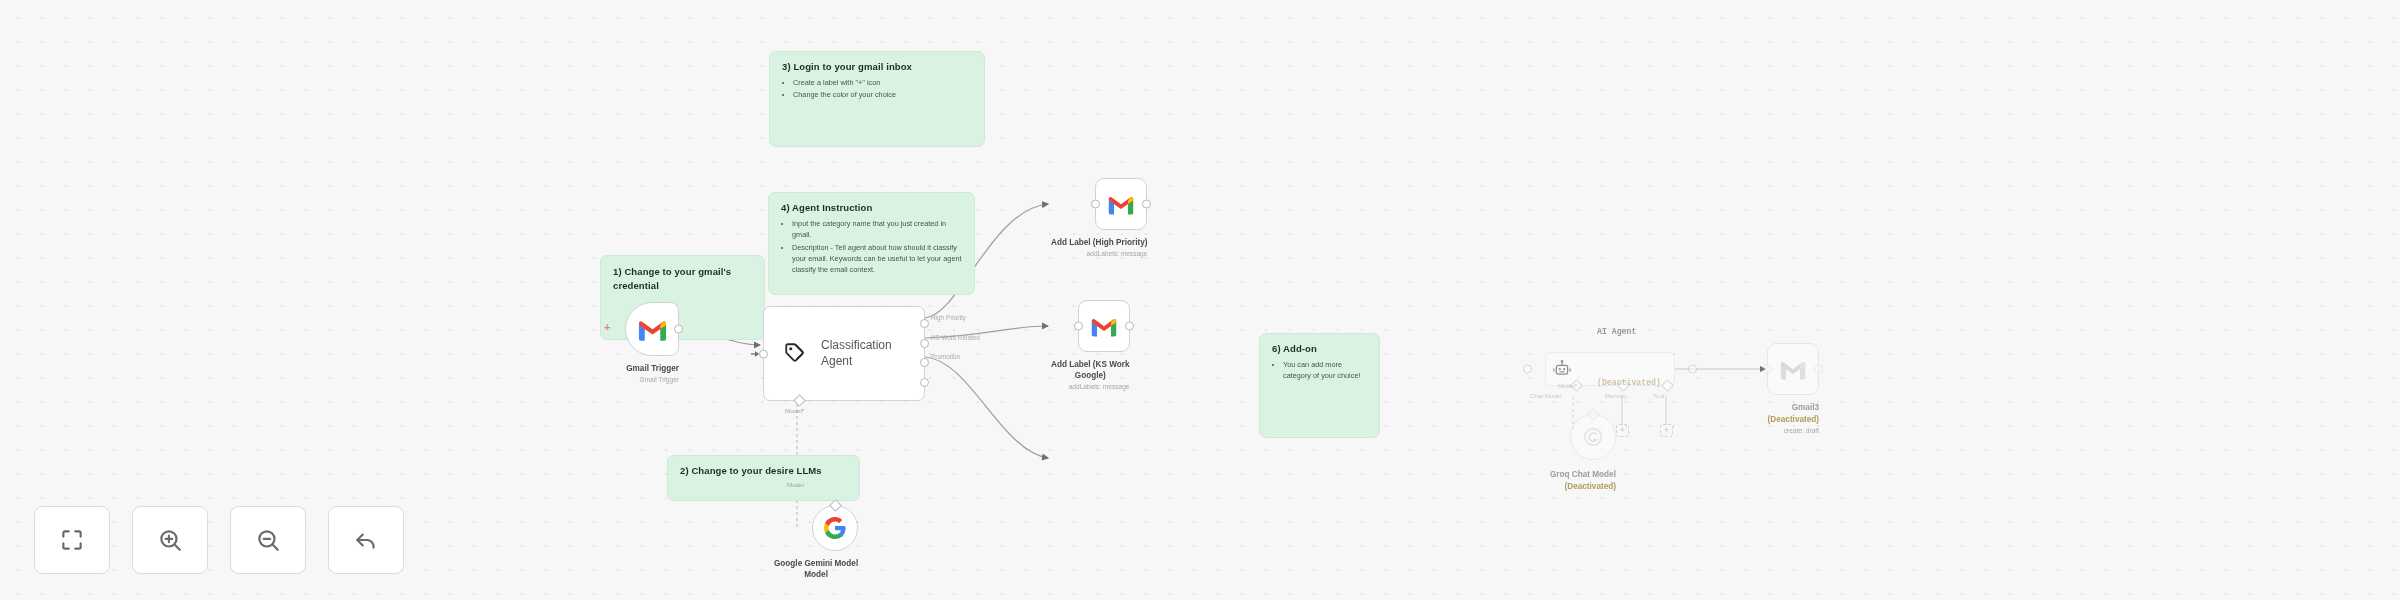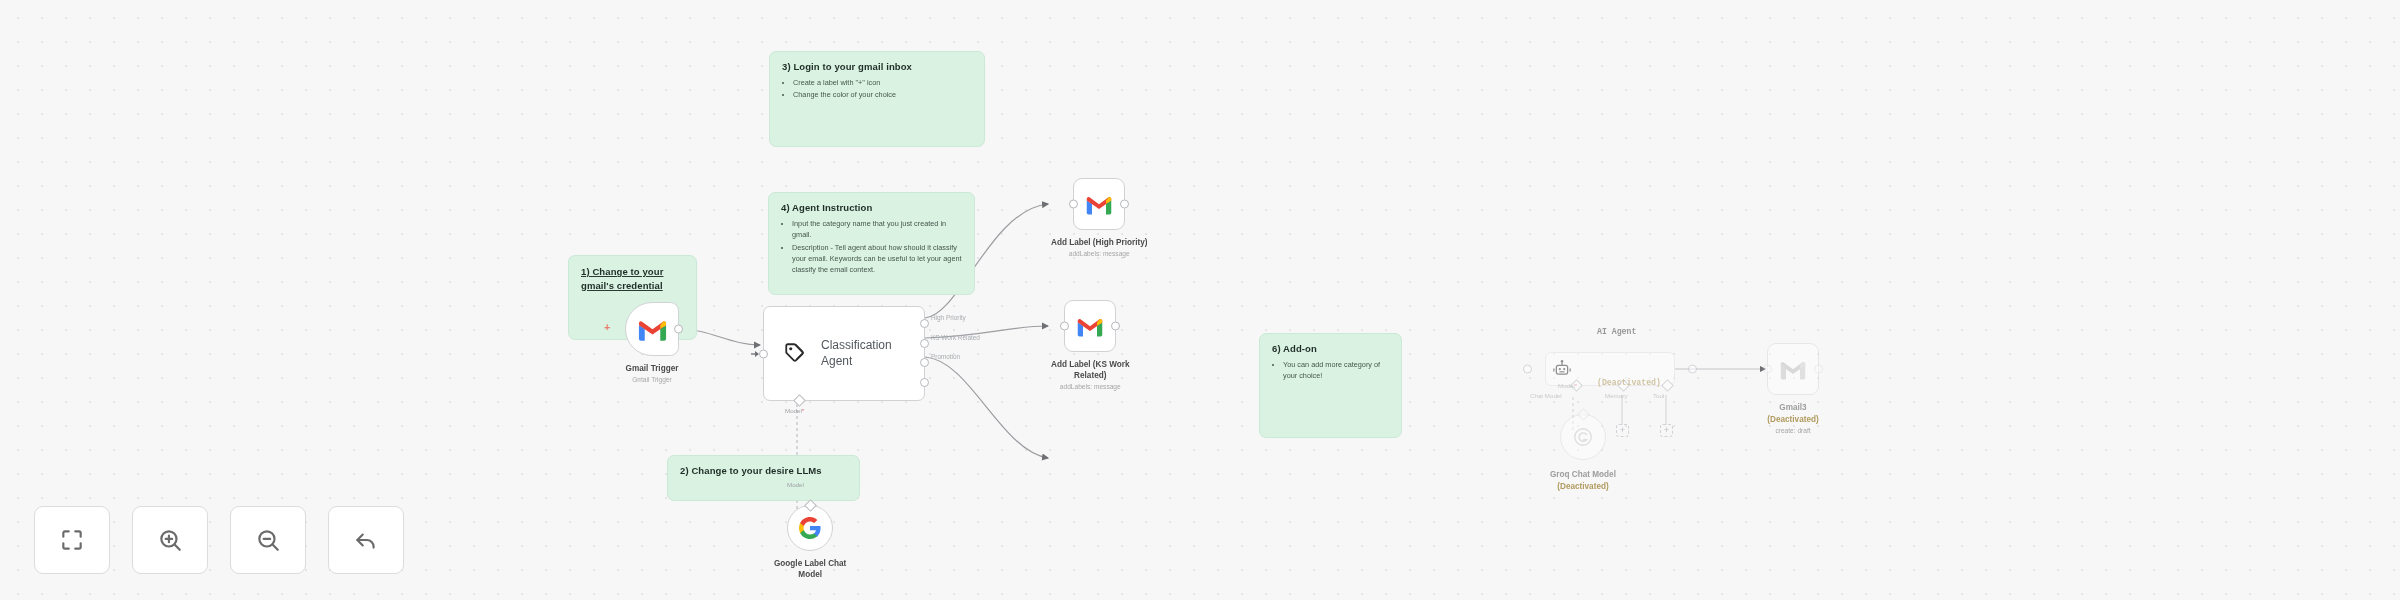--- a/index.html
+++ b/index.html
@@ -49,21 +49,21 @@
     line-height: 1.55;
     color: #46564d;
     margin-bottom: 1px;
   }
 
   
   .node-wrap {
     position: absolute;
     display: flex;
     flex-direction: column;
-    align-items: center;
+    align-items: flex-end;
   }
   .node-box {
     position: relative;
     background: #ffffff;
     border: 1.2px solid #d0d2d6;
     border-radius: 9px;
     display: flex;
     align-items: center;
     justify-content: center;
   }
@@ -258,29 +258,29 @@
 
 
   <div class="sticky" style="left:768px; top:192px; width:207px; height:103px;">
     <div class="st-title">4) Agent Instruction</div>
     <ul>
       <li>Input the category name that you just created in gmail.</li>
       <li>Description - Tell agent about how should it classify your email. Keywords can be useful to let your agent classify the email context.</li>
     </ul>
   </div>
 
-  <div class="sticky" style="left:568px; top:255px; width:129px; height:85px;text-decoration:underline;">
+  <div class="sticky" style="left:600px; top:255px; width:165px; height:85px;">
     <div class="st-title" style="line-height:1.45;">1) Change to your gmail's credential</div>
   </div>
 
   <div class="sticky" style="left:667px; top:455px; width:193px; height:46px;">
     <div class="st-title">2) Change to your desire LLMs</div>
   </div>
 
-  <div class="sticky" style="left:1259px; top:333px; width:143px; height:105px;">
+  <div class="sticky" style="left:1259px; top:333px; width:121px; height:105px;">
     <div class="st-title">6) Add-on</div>
     <ul>
       <li>You can add more category of your choice!</li>
     </ul>
   </div>
 
   <div class="plus-mark" style="left:604px; top:322px;">+</div>
 
   <div class="node-wrap" style="left:625px; top:302px;">
     <div class="node-box trigger">
@@ -327,21 +327,21 @@
   <div class="node-wrap" style="left:774px; top:505px;">
     <div class="node-box circle">
       <svg class="g-logo" viewBox="0 0 48 48">
         <path fill="#4285F4" d="M45.1 24.5c0-1.6-.1-3.1-.4-4.5H24v8.5h11.8c-.5 2.8-2 5.1-4.4 6.7v5.6h7.1c4.2-3.8 6.6-9.5 6.6-16.3z"></path>
         <path fill="#34A853" d="M24 46c6 0 11-2 14.5-5.3l-7.1-5.6c-2 1.3-4.5 2.1-7.4 2.1-5.7 0-10.6-3.9-12.3-9.1H4.3v5.8C7.8 41 15.3 46 24 46z"></path>
         <path fill="#FBBC04" d="M11.7 28.1c-.4-1.3-.7-2.7-.7-4.1s.3-2.8.7-4.1v-5.8H4.3A22 22 0 0 0 2 24c0 3.6.9 6.9 2.3 9.9l7.4-5.8z"></path>
         <path fill="#EA4335" d="M24 10.8c3.2 0 6.1 1.1 8.4 3.3l6.3-6.3C34.9 4.2 30 2 24 2 15.3 2 7.8 7 4.3 14.1l7.4 5.8c1.7-5.2 6.6-9.1 12.3-9.1z"></path>
       </svg>
       <div class="diamond" style="left:18px; top:-5px;"></div>
     </div>
-    <div class="node-label" style="max-width:110px;">Google Label Chat
+    <div class="node-label" style="max-width:110px;">Google Gemini Model
 Model</div>
   </div>
   <div class="conn-label" style="left:787px; top:481px;">Model</div>
 
   <div class="node-wrap" style="left:1051px; top:178px;">
     <div class="node-box square">
       <svg class="gmail-m" viewBox="0 0 48 36">
         <path d="M3 33V9l21 15L45 9v24a3 3 0 0 1-3 3h-6V17.5L24 26 12 17.5V36H6a3 3 0 0 1-3-3z" fill="#fff"></path>
         <path d="M3 33V12l9 5.5V36H6a3 3 0 0 1-3-3z" fill="#4285F4"></path>
         <path d="M36 36V17.5L45 12v21a3 3 0 0 1-3 3h-6z" fill="#34A853"></path>
@@ -361,21 +361,21 @@
         <path d="M3 33V9l21 15L45 9v24a3 3 0 0 1-3 3h-6V17.5L24 26 12 17.5V36H6a3 3 0 0 1-3-3z" fill="#fff"></path>
         <path d="M3 33V12l9 5.5V36H6a3 3 0 0 1-3-3z" fill="#4285F4"></path>
         <path d="M36 36V17.5L45 12v21a3 3 0 0 1-3 3h-6z" fill="#34A853"></path>
         <path d="M3 9a3 3 0 0 1 4.8-2.4L24 18.5 40.2 6.6A3 3 0 0 1 45 9v3l-21 14.5L3 12V9z" fill="#EA4335"></path>
         <path d="M45 9v3l-9 5.5V12l4.2-5.4A3 3 0 0 1 45 9z" fill="#FBBC04"></path>
       </svg>
       <div class="port in"></div>
       <div class="port out"></div>
     </div>
     <div class="node-label">Add Label (KS Work
-Related)</div>
+Google)</div>
     <div class="node-sub">addLabels: message</div>
   </div>
 
 
   <div class="node-wrap deact" style="left:1545px; top:352px;font-family:Liberation Mono, monospace;">
     <div class="node-box agentbar">
       <svg style="width:20px;height:20px;" viewBox="0 0 32 32">
         <rect x="7" y="10" width="18" height="14" rx="3" fill="none" stroke="#3a3a3a" stroke-width="2"></rect>
         <circle cx="12.5" cy="16" r="1.8" fill="#3a3a3a"></circle>
         <circle cx="19.5" cy="16" r="1.8" fill="#3a3a3a"></circle>

